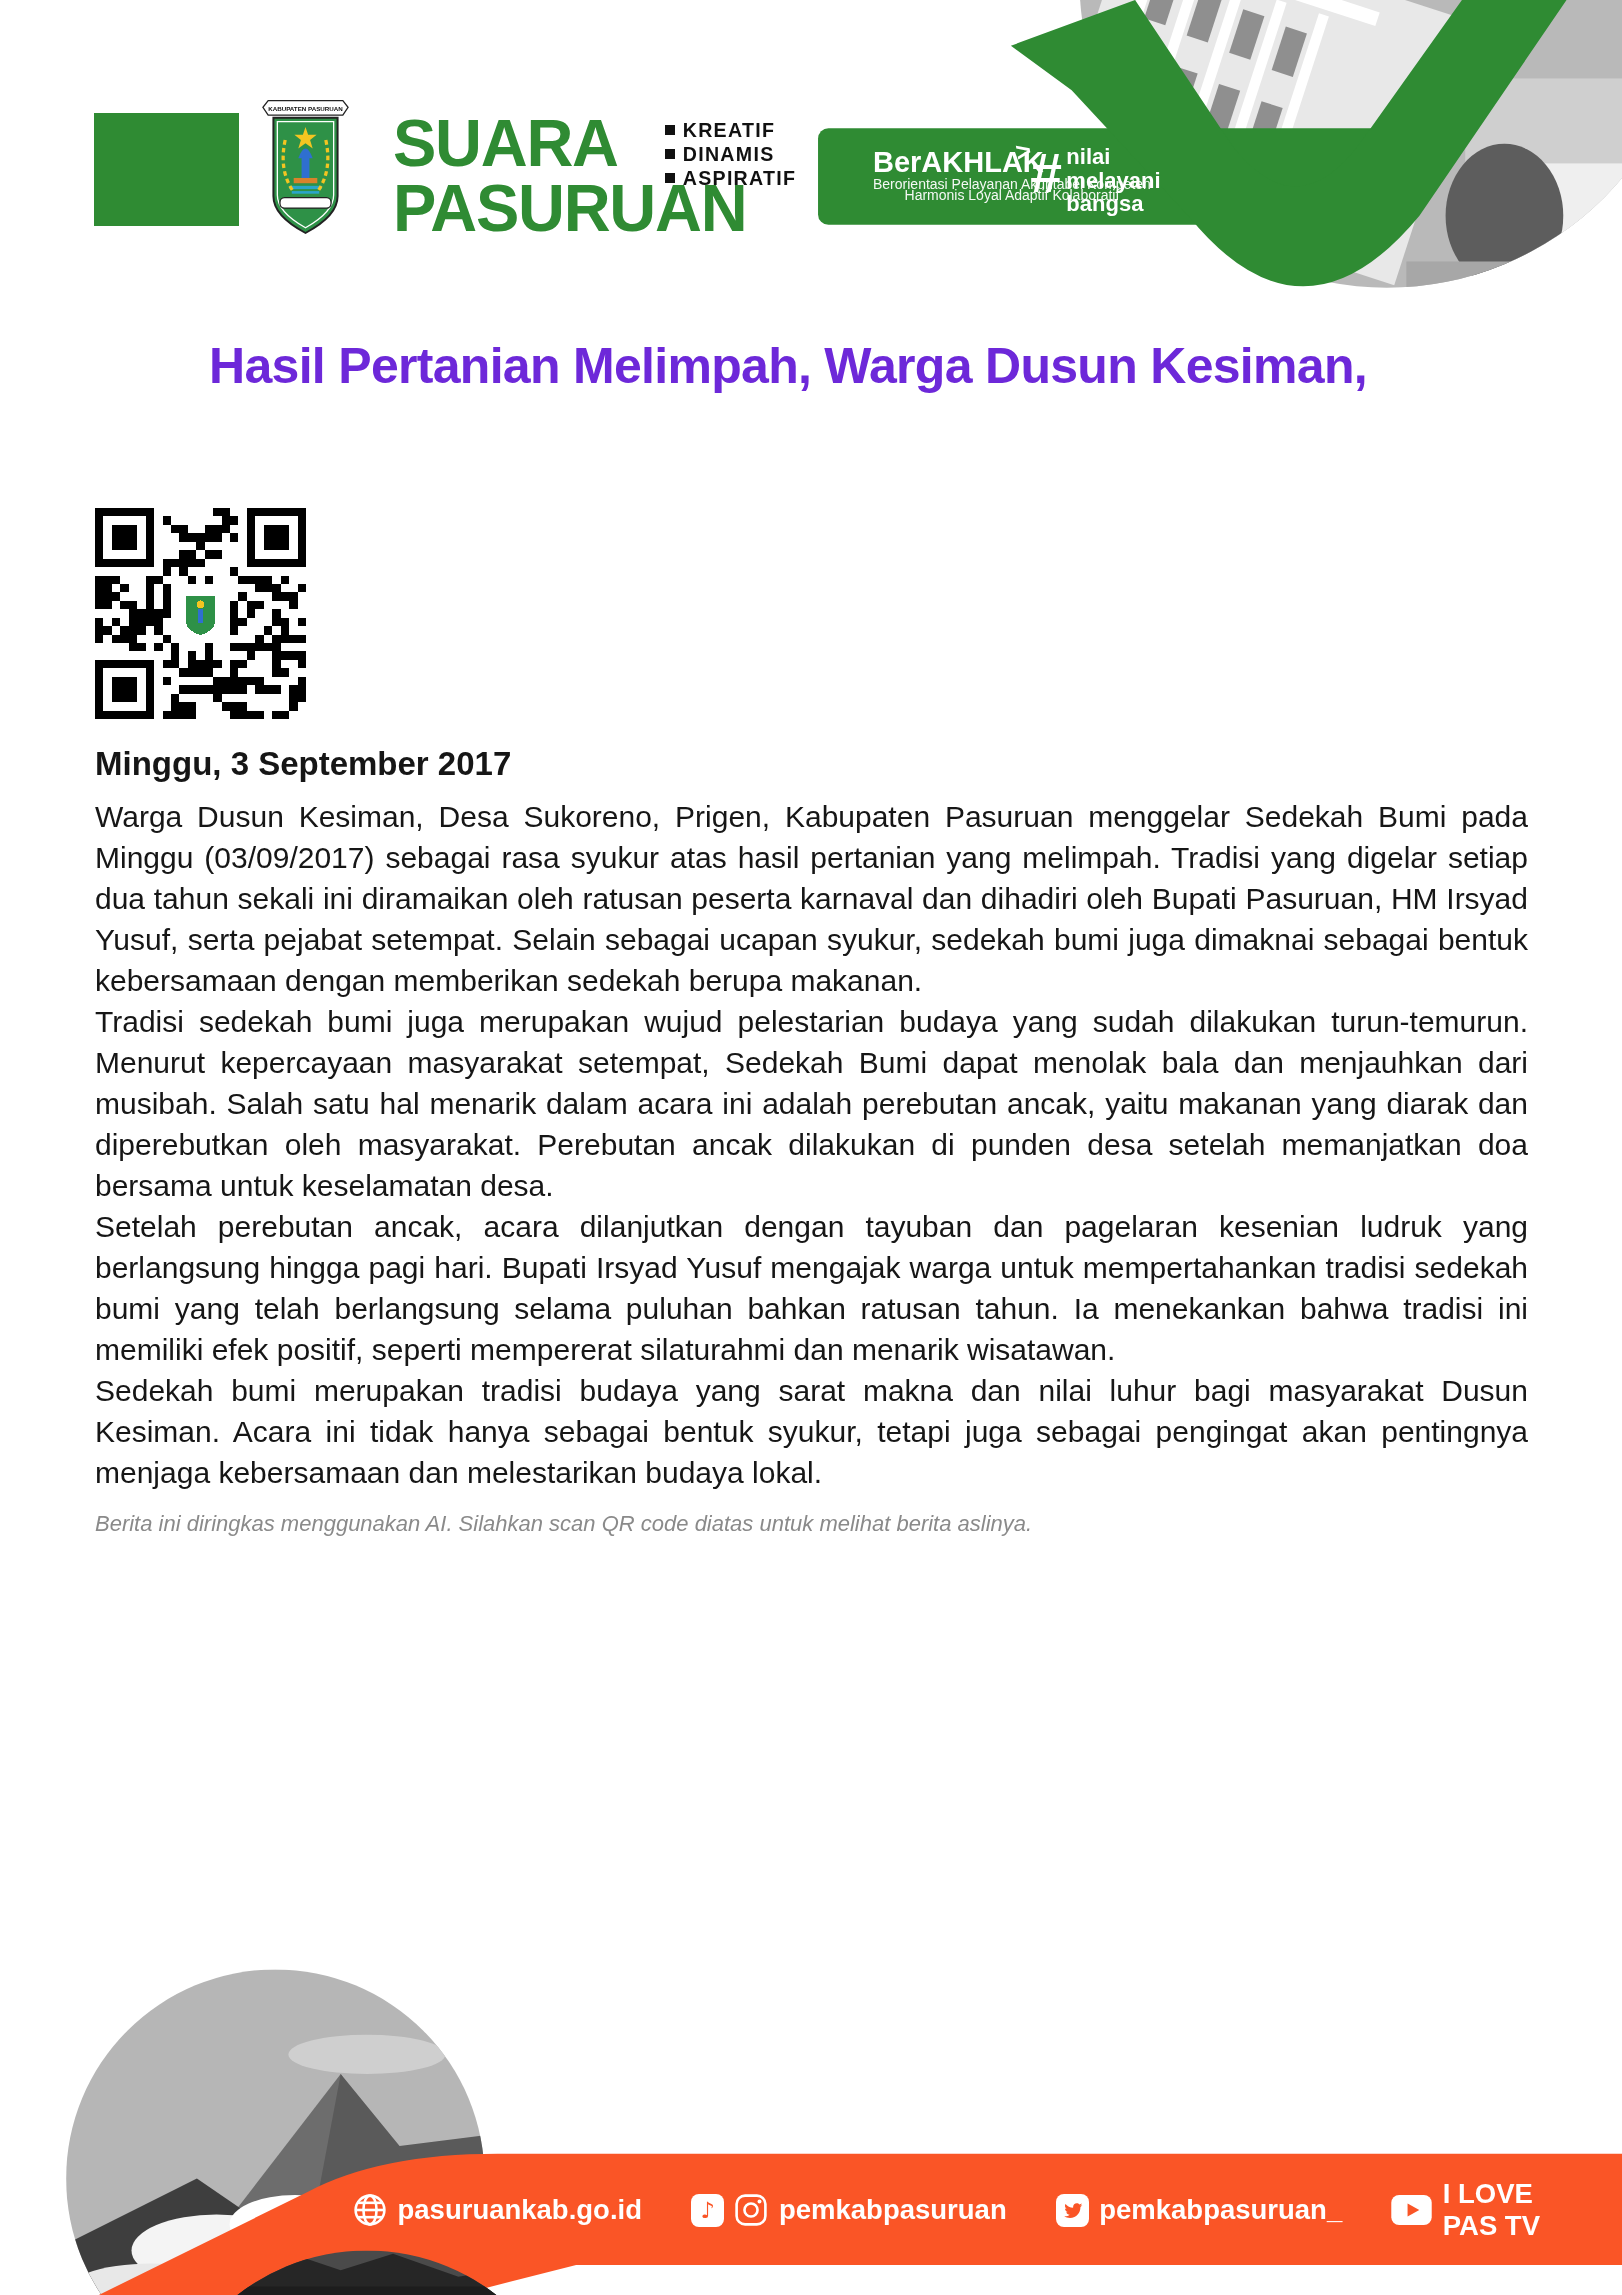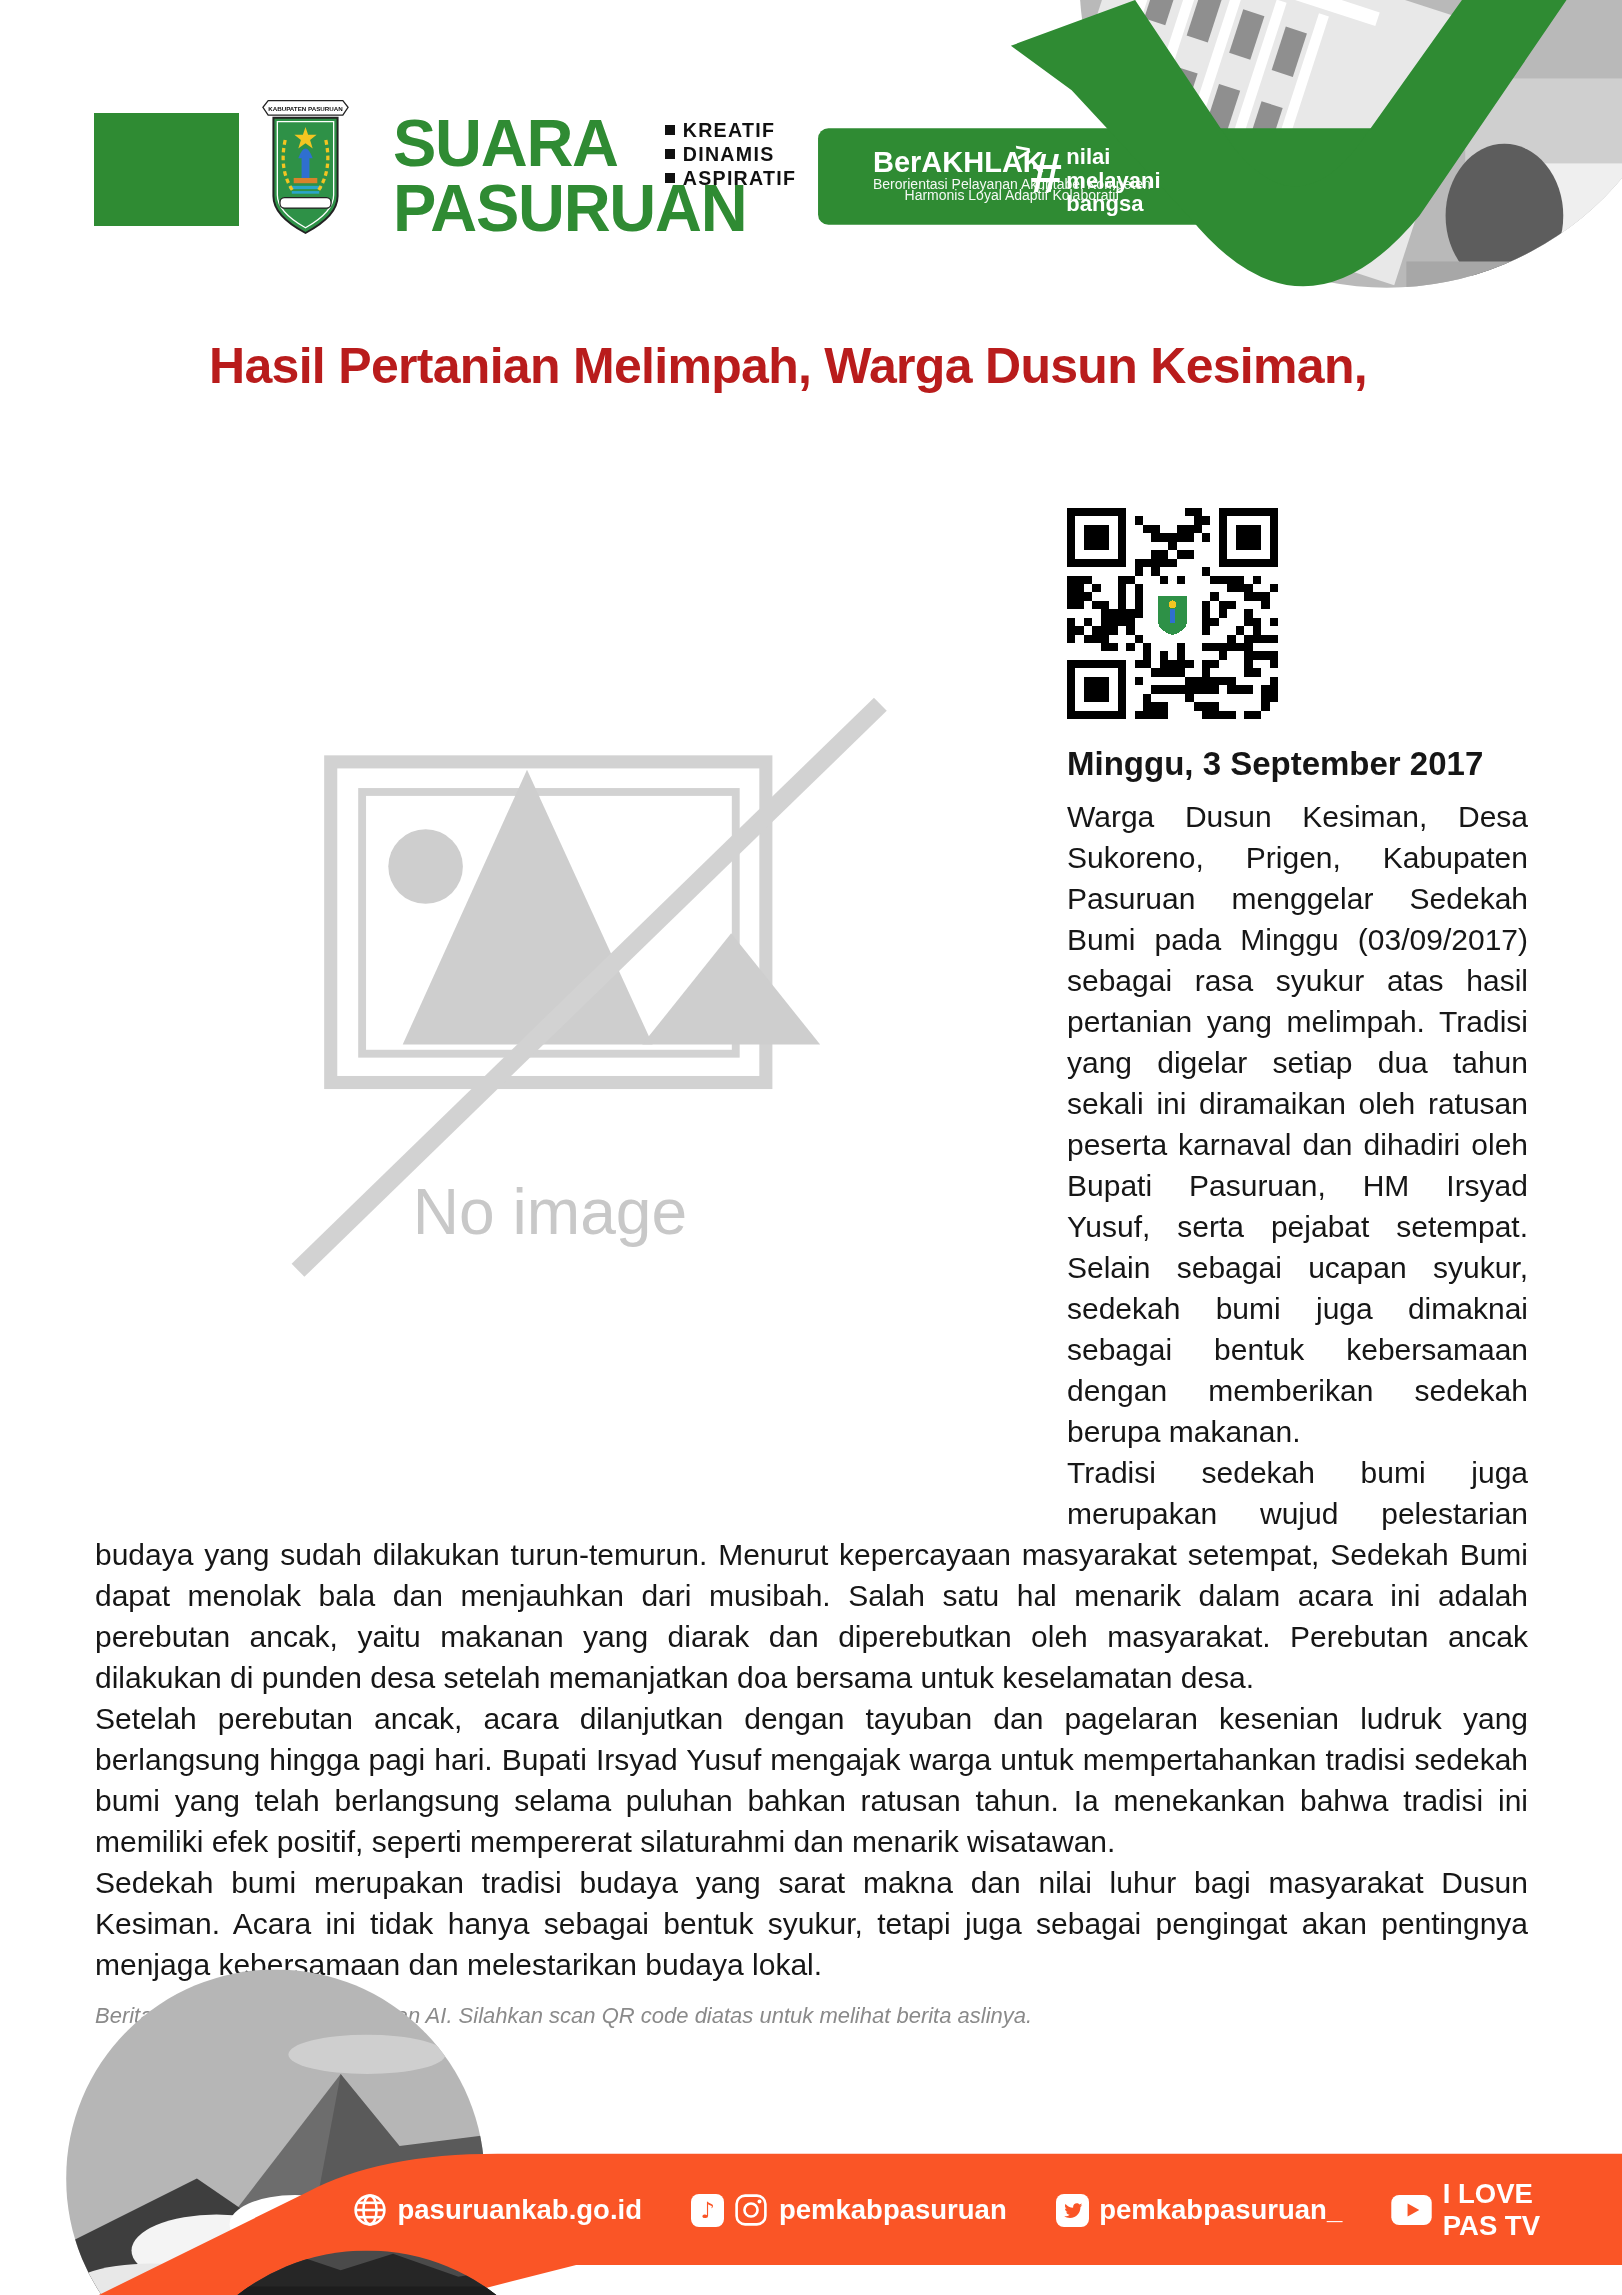--- a/index.html
+++ b/index.html
@@ -19,21 +19,21 @@
   .berakhlak .big{font-size:29px;font-weight:800;letter-spacing:0;}
   .berakhlak .chev{position:absolute;left:143px;top:-10.5px;font-size:26px;font-weight:800;transform:rotate(-10deg);}
   .berakhlak .sub{font-size:14px;line-height:10.5px;opacity:.95;white-space:nowrap;text-align:center;}
   .hashtag{position:absolute;left:208px;top:11.8px;color:#fff;display:flex;}
   .hashtag .hash{font-size:56px;font-weight:800;font-style:italic;line-height:65px;margin-right:5.2px;}
   .hashtag .words{font-size:22px;font-weight:800;line-height:23.6px;margin-top:5.2px;}
   .hero{position:absolute;left:0;top:0;width:1623px;height:353px;pointer-events:none;}
 
   
   .title{position:absolute;left:0;top:330px;width:1576px;text-align:center;
-         font-size:50px;font-weight:800;line-height:73px;color:#b91c1c;letter-spacing:-0.7px;}
+         font-size:50px;font-weight:800;line-height:73px;color:#6d28d9;letter-spacing:-0.7px;}
 
   
   .article{position:absolute;left:95px;top:508px;width:1433px;font-size:30px;line-height:41px;
            text-align:justify;color:#161616;}
   .img-float{float:left;width:972px;height:990px;}
   .qr{width:211px;height:211px;display:block;}
   .date{font-weight:800;font-size:33px;margin-top:26px;line-height:37px;text-align:left;}
   .article p{margin:0;}
   .article p.first{margin-top:14.4px;}
   .ai-note{margin-top:17px;font-size:22px;line-height:27.5px;font-style:italic;color:#8a8a8a;text-align:left;}
@@ -146,31 +146,20 @@
       </div>
     </div>
   </div>
 
   <div class="title">
     <div>Hasil Pertanian Melimpah, Warga Dusun Kesiman,</div>
   </div>
 
   <div class="article">
 
-    <div class="img-float">
-      <svg width="972" height="990" viewBox="0 0 1485 1513" style="font-size:46px">
-        <rect x="360" y="388" width="665" height="490" fill="none" stroke="#d2d2d2" stroke-width="20"></rect>
-        <rect x="408" y="434" width="571" height="400" fill="none" stroke="#d2d2d2" stroke-width="12"></rect>
-        <circle cx="505" cy="548" r="57" fill="#cecece"></circle>
-        <polygon points="470,820 660,400 852,820" fill="#cecece"></polygon>
-        <polygon points="836,820 972,650 1108,820" fill="#cecece"></polygon>
-        <line x1="310" y1="1165" x2="1200" y2="300" stroke="#d2d2d2" stroke-width="28"></line>
-        <text x="695" y="1110" text-anchor="middle" font-size="98" fill="#c8c8c8" font-family="Liberation Sans, sans-serif">No image</text>
-      </svg>
-    </div>
 
     <svg class="qr" viewBox="0 0 25 25" shape-rendering="crispEdges">
       <rect width="25" height="25" fill="#fff"></rect>
       <g id="qr-modules" fill="#000">
           <rect x="14" y="0" width="1" height="1"></rect>
           <rect x="15" y="0" width="1" height="1"></rect>
           <rect x="8" y="1" width="1" height="1"></rect>
           <rect x="15" y="1" width="1" height="1"></rect>
           <rect x="16" y="1" width="1" height="1"></rect>
           <rect x="9" y="2" width="1" height="1"></rect>

